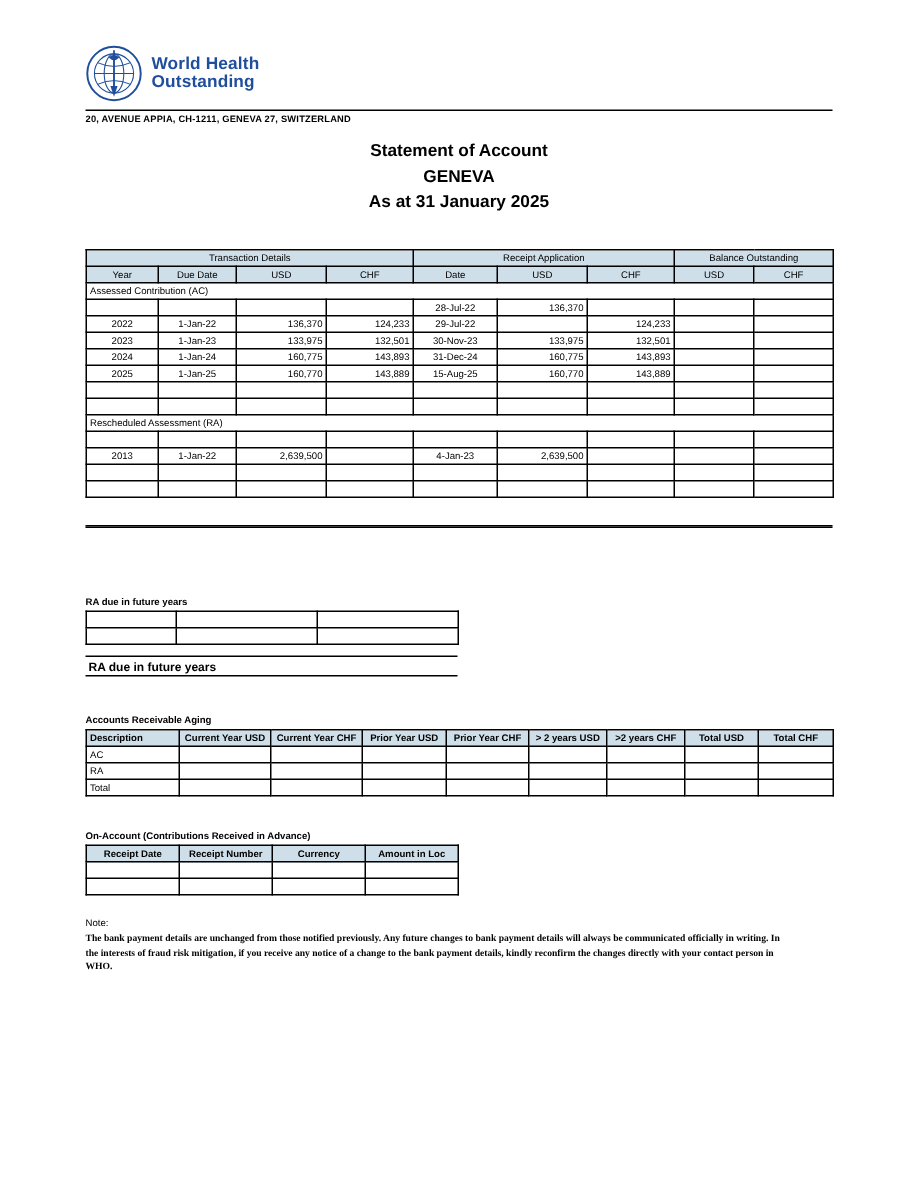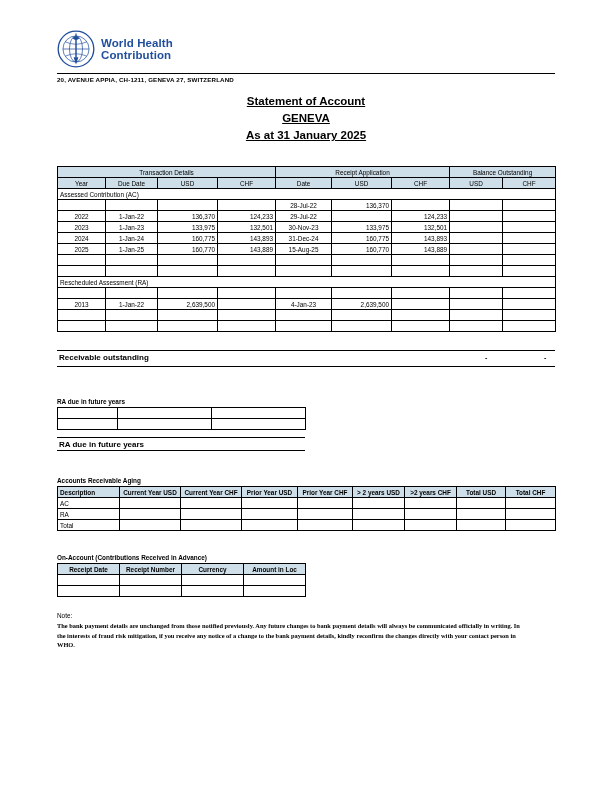--- a/index.html
+++ b/index.html
@@ -70,21 +70,20 @@
     position: absolute;
     left: 0;
     top: 93px;
     width: 612px;
     text-align: center;
   }
   .title-block div {
     font-size: 11.5px;
     font-weight: bold;
     line-height: 17px;
-    text-decoration: underline;
   }
 
   
   .main-table {
     position: absolute;
     left: 57px;
     top: 166px;
     width: 498px;
     border-collapse: collapse;
     font-size: 6.4px;
@@ -289,21 +288,21 @@
           <line x1="32" y1="10" x2="32" y2="54" stroke="#1f4e9c" stroke-width="1.2"></line>
           <path d="M14 20 Q32 28 50 20" fill="none" stroke="#1f4e9c" stroke-width="1.1"></path>
           <path d="M14 44 Q32 36 50 44" fill="none" stroke="#1f4e9c" stroke-width="1.1"></path>
           <path d="M32 58 L28 46 L36 46 Z" fill="#1f4e9c"></path>
           <line x1="32" y1="46" x2="32" y2="6" stroke="#1f4e9c" stroke-width="2"></line>
           <path d="M26 14 Q32 8 38 14 Q32 20 26 14 Z" fill="#1f4e9c"></path>
         </svg>
       </span>
       <div class="who-text">
         <div>World Health</div>
-        <div>Contribution</div>
+        <div>Outstanding</div>
       </div>
     </div>
   </div>
   <div class="hr-top"></div>
   <div class="address-line">20, AVENUE APPIA, CH-1211, GENEVA 27, SWITZERLAND</div>
 
   <div class="title-block">
     <div>Statement of Account</div>
     <div>GENEVA</div>
     <div>As at 31 January 2025</div>
@@ -468,25 +467,20 @@
         <td class="r"></td>
         <td class="r"></td>
         <td class="r"></td>
         <td class="r"></td>
       </tr>
     </tbody>
   </table>
 
   <div class="recv-wrap">
     <div class="recv-line-top"></div>
-    <div class="recv-row">
-      <span class="recv-label">Receivable outstanding</span>
-      <span class="recv-dash-1">-</span>
-      <span class="recv-dash-2">-</span>
-    </div>
     <div class="recv-line-bot"></div>
   </div>
 
   <div class="ra-future-label">RA  due in future years</div>
   <table class="ra-future-table">
     <colgroup>
         <col style="width:60px">
         <col style="width:94px">
         <col style="width:94px">
       </colgroup>

